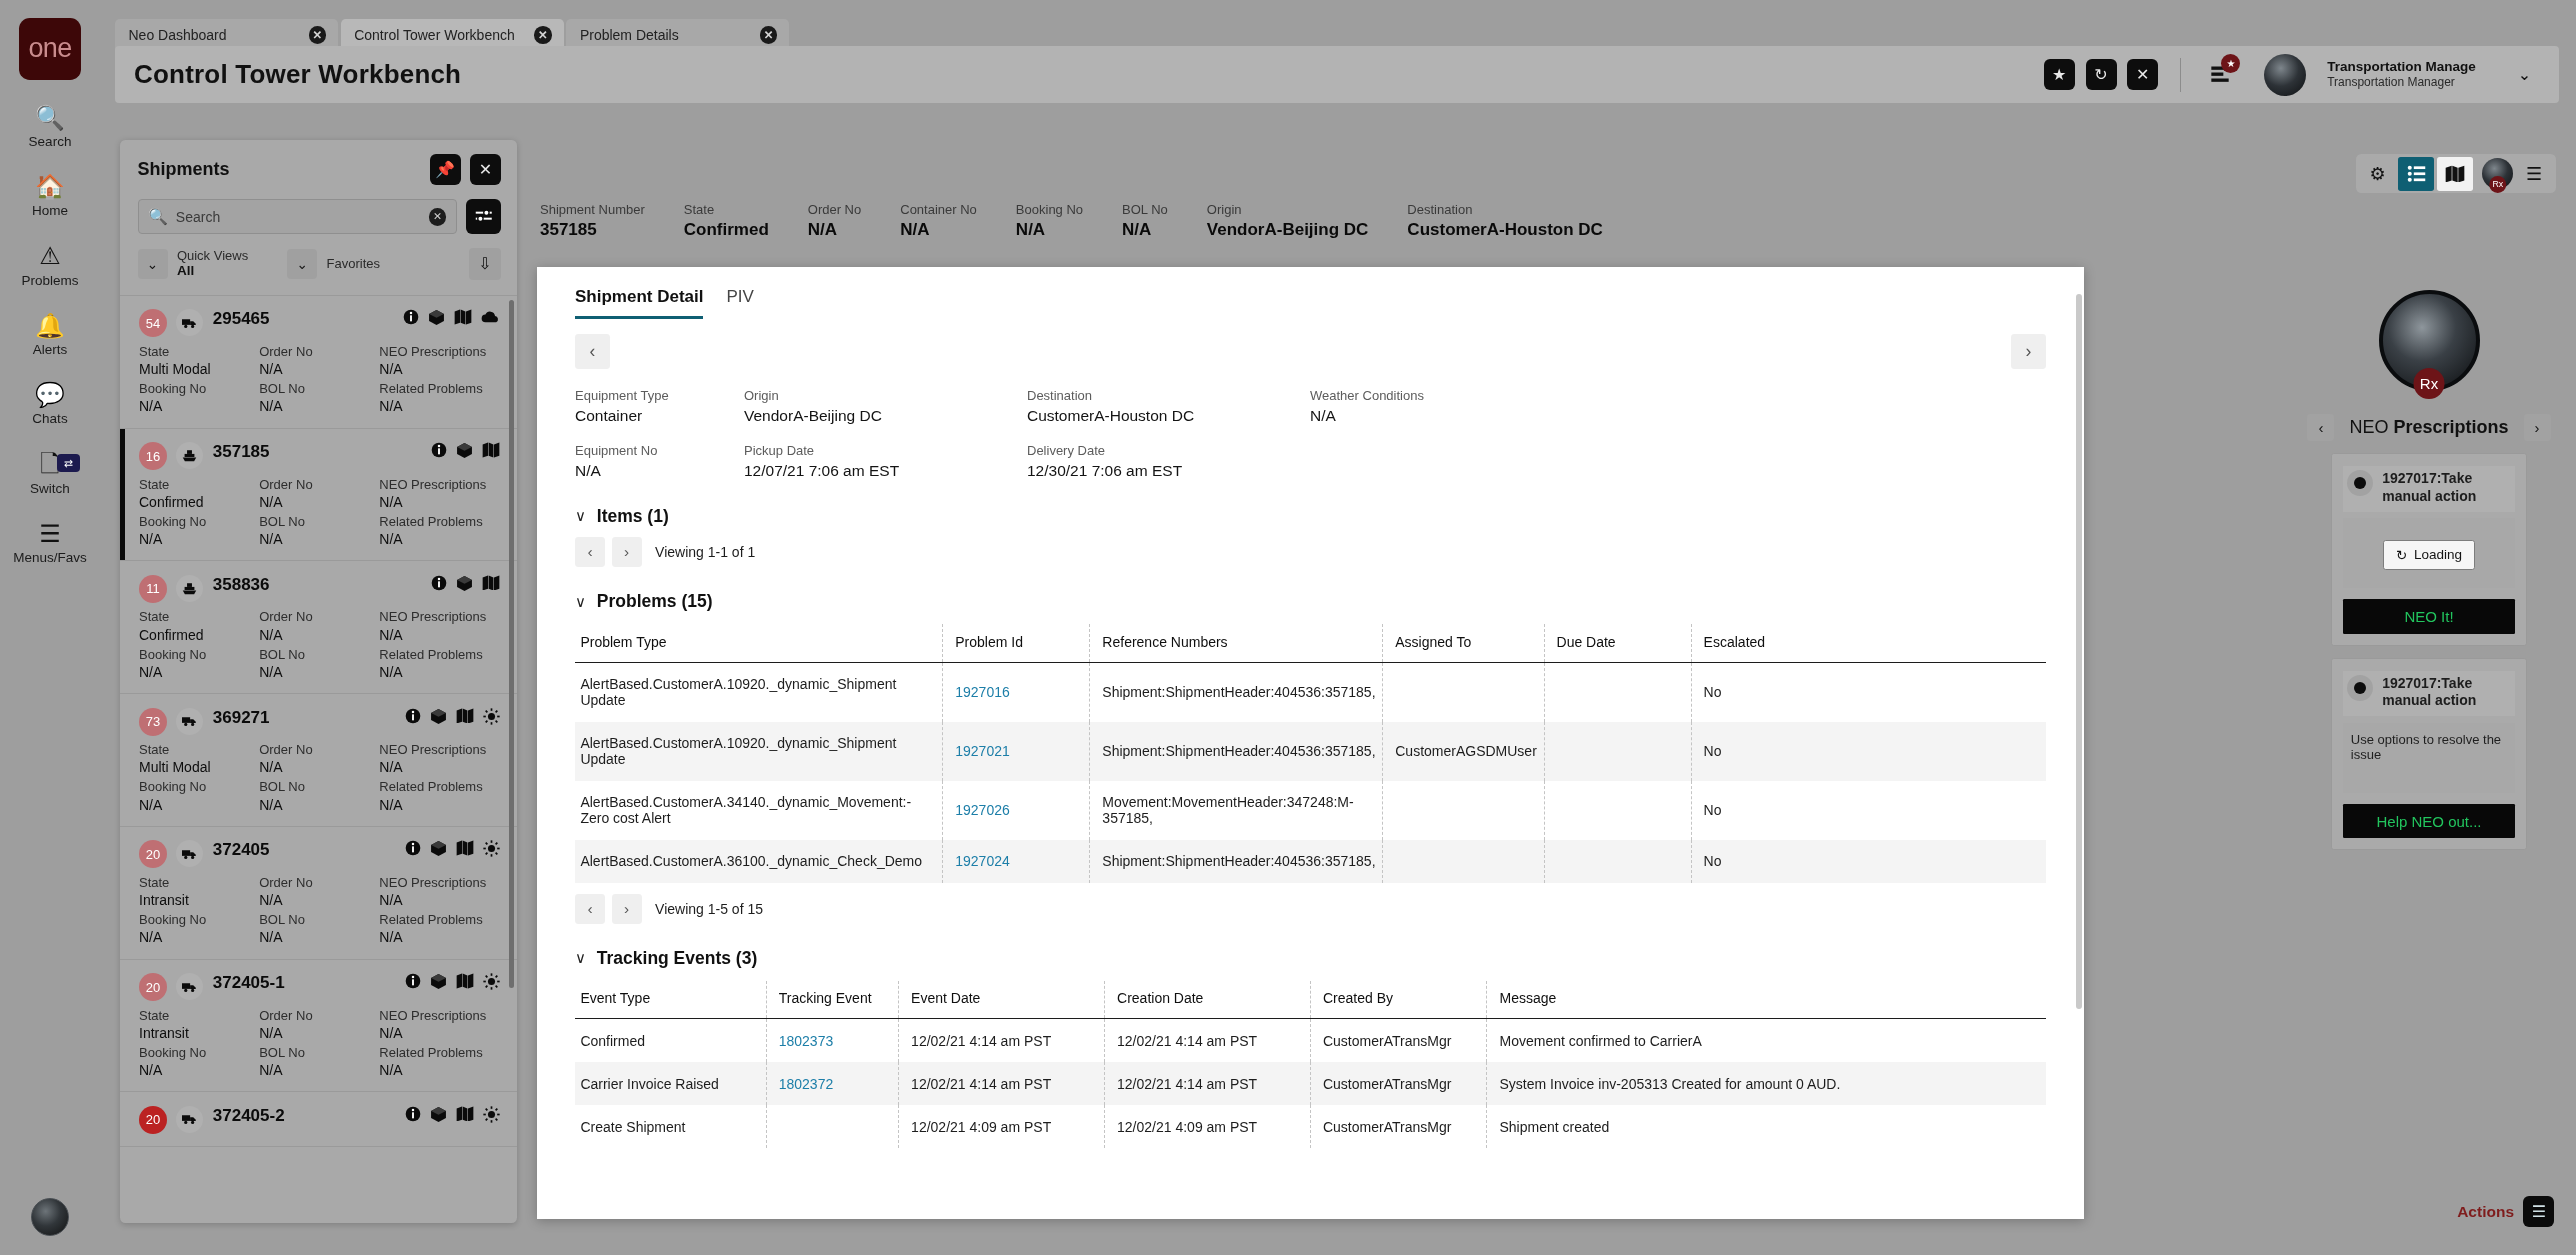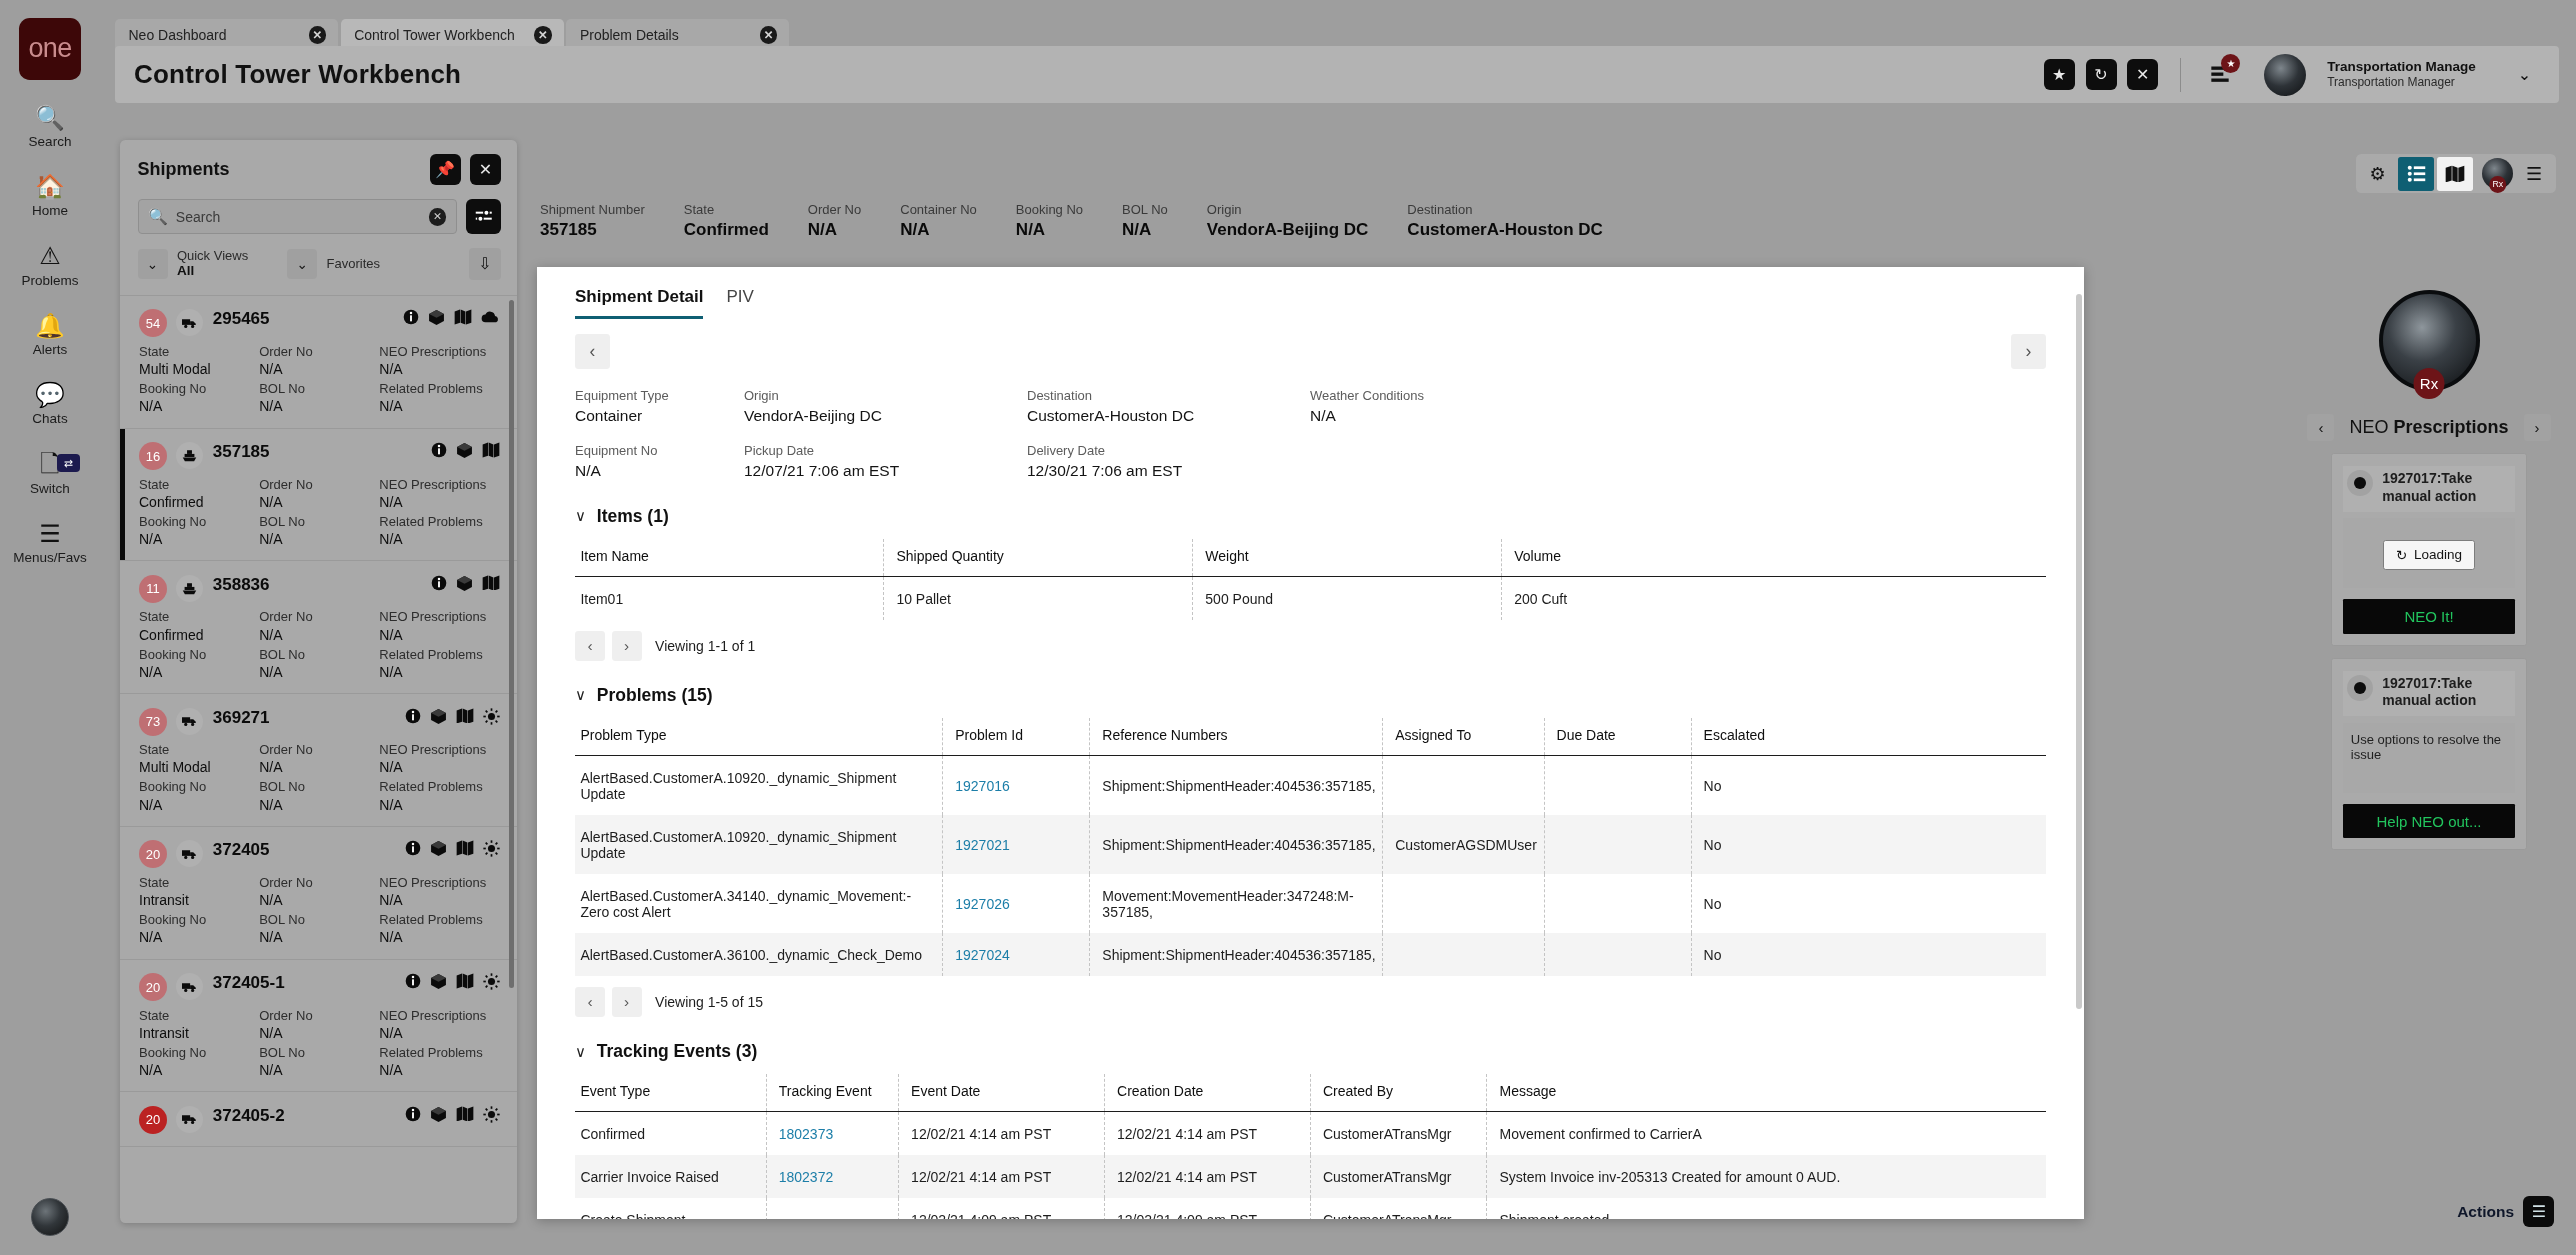--- a/index.html
+++ b/index.html
@@ -245,21 +245,21 @@
   .nc-body .hint { font-size: 13px; color: #1f1f1f; }
   .loading-pill { background: #f6f6f6; border: 0.7px solid #7d7d7d; border-radius: 2.7px;
     padding: 6px 12px; display: flex; align-items: center; gap: 6.7px; font-size: 13.5px; color: #141414;
     margin: 12px auto 0 auto; }
   .neo-cta { margin-top: 10.8px; background: #080808; color: #22c55e; font-size: 15px;
     text-align: center; padding: 8.8px 0; border-radius: 1.3px; cursor: pointer; }
 
   
   #actions { position: absolute; right: 21.6px; bottom: 28px; display: flex; align-items: center;
     gap: 9.4px; z-index: 35; }
-  #actions .al { font-size: 15.5px; font-weight: bold; color: #0f172a; }
+  #actions .al { font-size: 15.5px; font-weight: bold; color: #7f1d1d; }
   #actions .ab { width: 31px; height: 31px; border-radius: 6px; background: #0b0b0b; color: #cfe0e5;
     display: flex; align-items: center; justify-content: center; font-size: 16px; cursor: pointer; }
 
   svg.ic { display: block; }
 </style>
 </head>
 <body>
 
 <div id="rail">
   <div class="logo">one</div>
@@ -955,38 +955,20 @@
       <div class="dg">
         <div class="k"></div>
                  <div class="v"></div>
       </div>
     </div>
 
   <div class="sect-h">
     <span class="car">∨</span>
     <span class="st">Items (1)</span>
   </div>
-  <table class="dt" id="items-table">
-      <thead>
-        <tr>
-          <th style="width:21%">Item Name</th>
-          <th style="width:21%">Shipped Quantity</th>
-          <th style="width:21%">Weight</th>
-          <th>Volume</th>
-        </tr>
-      </thead>
-      <tbody>
-        <tr class="">
-          <td>Item01</td>
-          <td>10 Pallet</td>
-          <td>500 Pound</td>
-          <td>200 Cuft</td>
-        </tr>
-      </tbody>
-    </table>
   <div class="pager">
     <div class="pgb">‹</div>
     <div class="pgb">›</div>
     <div class="pgt">Viewing 1-1 of 1</div>
   </div>
 
   <div class="sect-h">
     <span class="car">∨</span>
     <span class="st">Problems (15)</span>
   </div>

